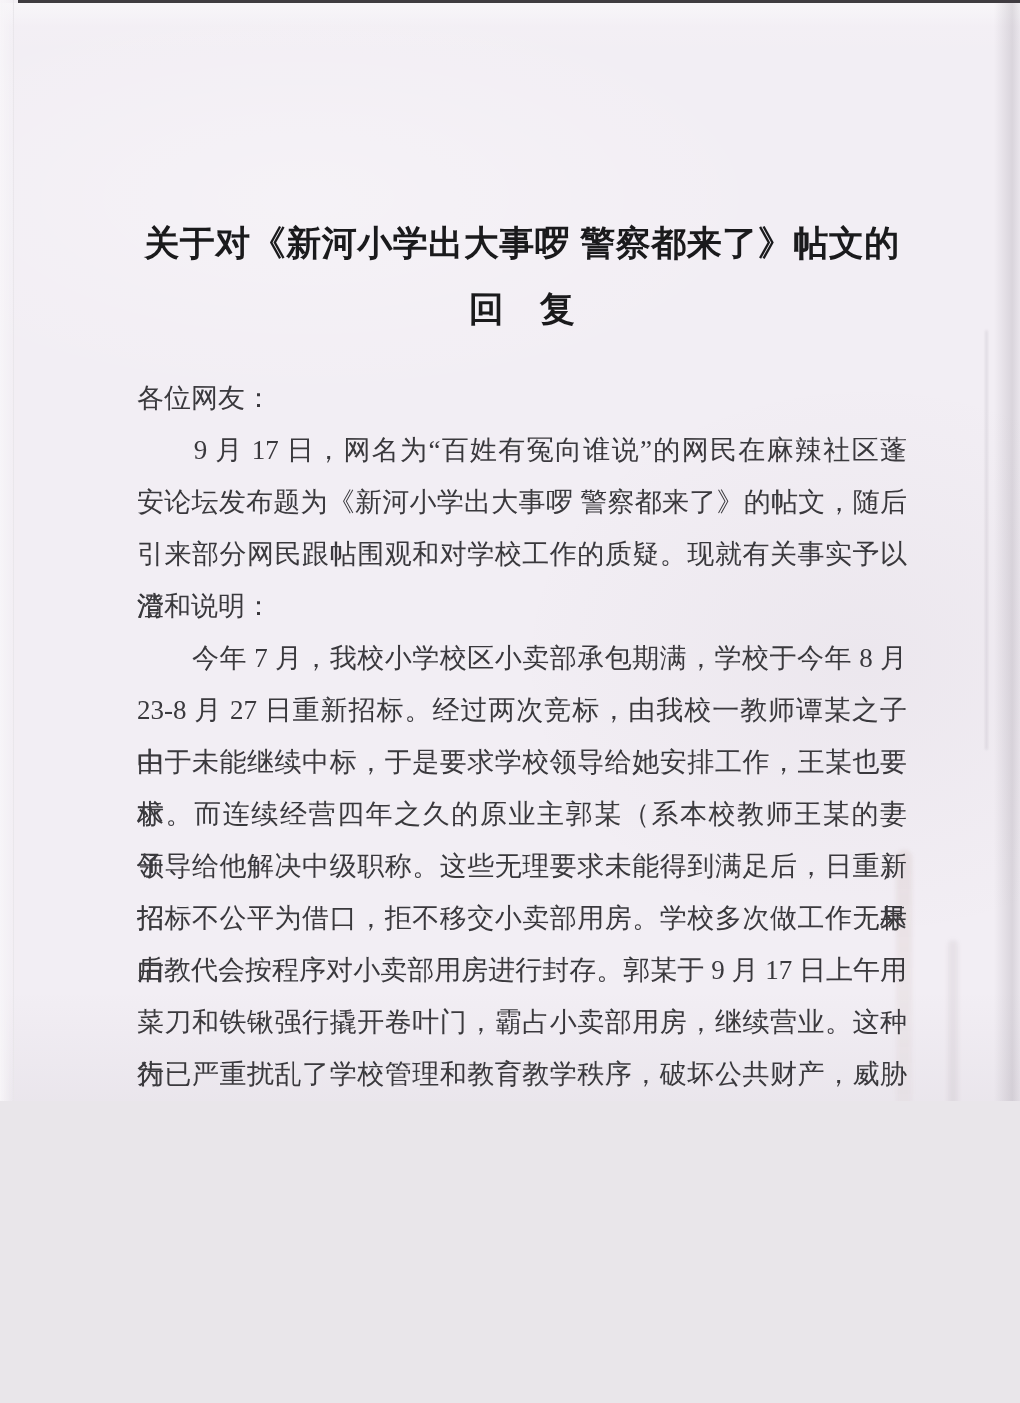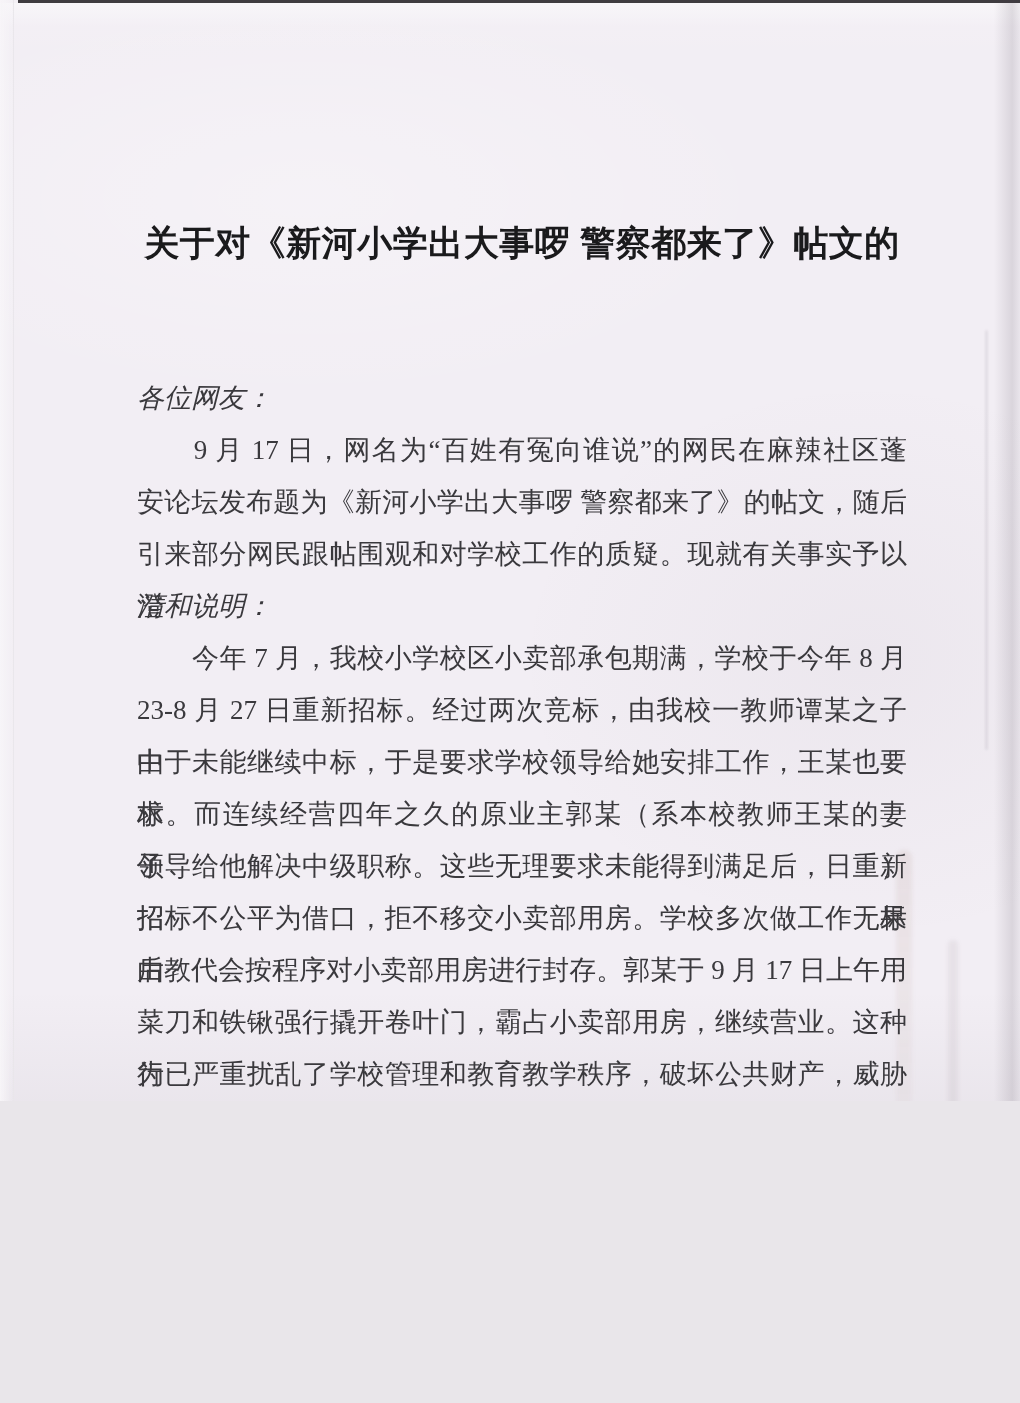--- a/index.html
+++ b/index.html
@@ -42,41 +42,42 @@
     text-align:center;
     letter-spacing:0.5px;
   }
   .body-block{
     position:absolute;top:372px;left:137px;width:770px;
     font-size:27px;line-height:52px;
     color:#3a393d;
   }
   .ln{display:block;height:52px;white-space:pre-wrap;}
   .just{text-align:justify;text-align-last:justify;}
-  .plain{text-align:left;text-align-last:left;font-style:italic;}
+  .plain{text-align:left;text-align-last:left;}
 </style>
 </head>
 <body>
 
 <div class="sheet">
 
   <div class="edge-top-dark"></div>
   <div class="edge-top-light"></div>
   <div class="edge-left-light"></div>
   <div class="edge-right-shadow"></div>
   <div class="crease-right-1"></div>
   <div class="stain-1"></div>
   <div class="stain-2"></div>
   <div class="crease-bottom-1"></div>
   <div class="crease-bottom-2"></div>
   <div class="page-bottom-edge"></div>
   <div class="below-page"></div>
 
   <div class="title-block">
     <div>关于对《新河小学出大事啰 警察都来了》帖文的</div>
+    <div>回　复</div>
   </div>
 
   <div class="body-block">
     <div class="ln plain">各位网友：</div>
     <div class="ln just">　　9 月 17 日，网名为“百姓有冤向谁说”的网民在麻辣社区蓬</div>
     <div class="ln just">安论坛发布题为《新河小学出大事啰 警察都来了》的帖文，随后</div>
     <div class="ln just">引来部分网民跟帖围观和对学校工作的质疑。现就有关事实予以澄</div>
     <div class="ln plain">清和说明：</div>
     <div class="ln just">　　今年 7 月，我校小学校区小卖部承包期满，学校于今年 8 月</div>
     <div class="ln just">23-8 月 27 日重新招标。经过两次竞标，由我校一教师谭某之子中</div>

